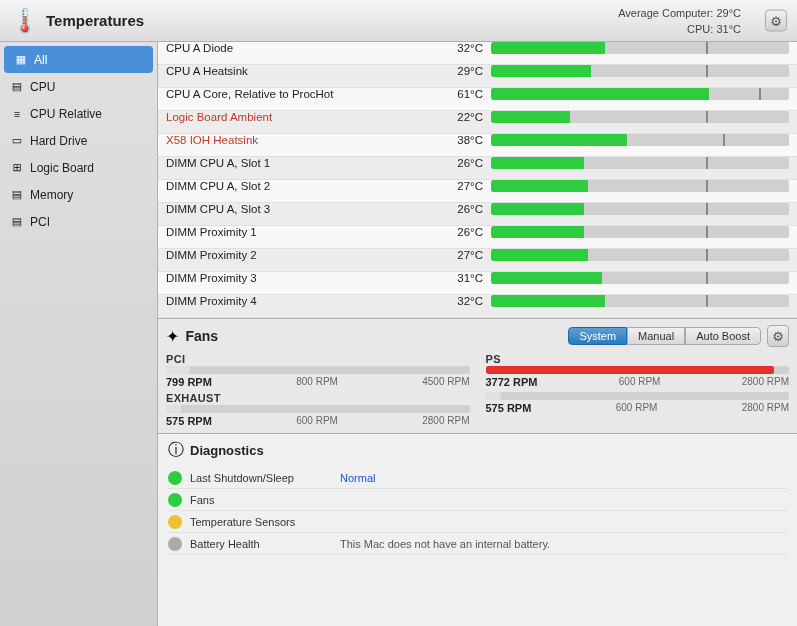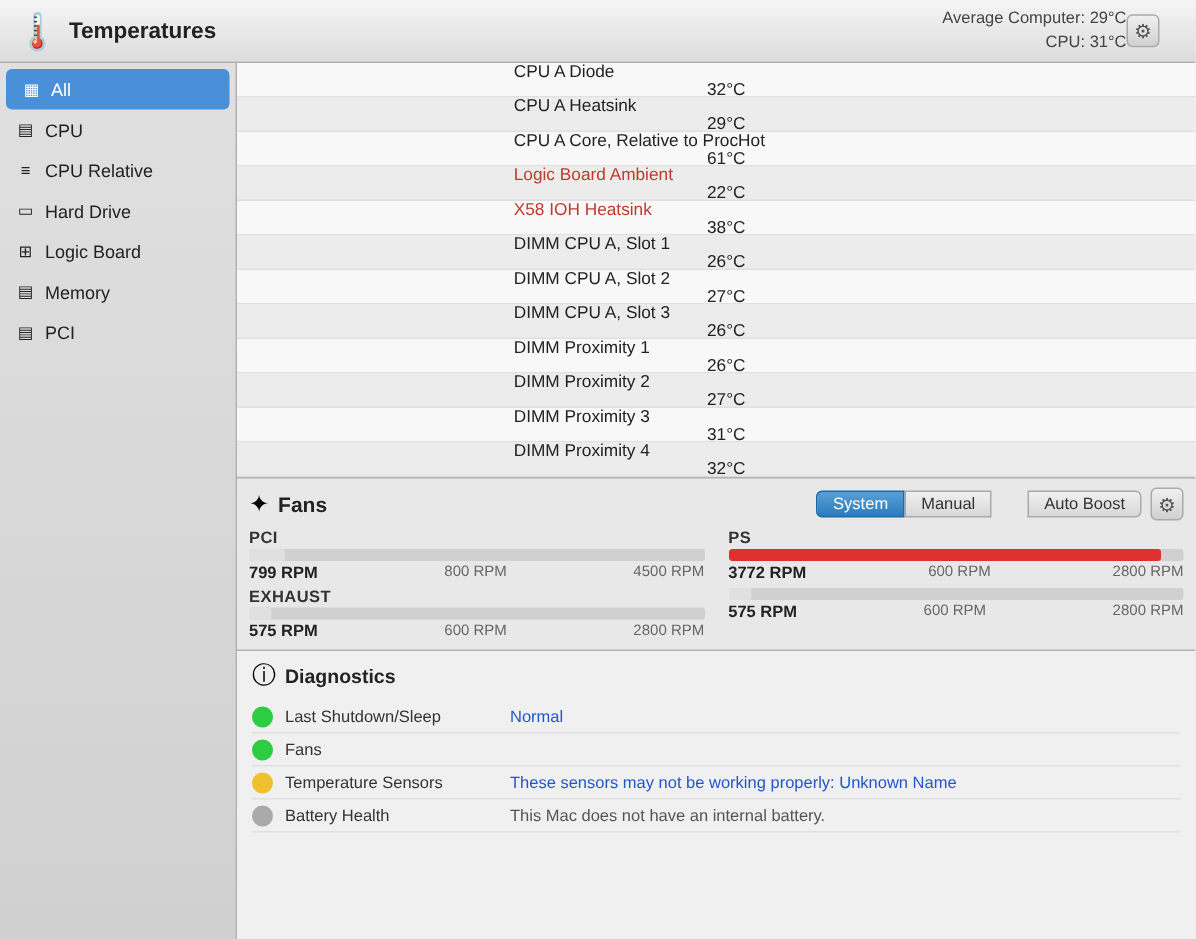--- a/index.html
+++ b/index.html
@@ -27,26 +27,26 @@
       height: 28px;
       margin-right: 8px;
     }
     .top-header-title {
       font-size: 15px;
       font-weight: 600;
       color: #222;
     }
     .top-header-right {
       position: absolute;
-      right: 24px;
+      right: 10px;
       top: 50%;
       transform: translateY(-50%);
       display: flex;
       align-items: center;
-      gap: 0;
+      gap: 24px;
     }
     .top-header-stats {
       font-size: 11px;
       color: #444;
       text-align: right;
       line-height: 1.5;
     }
     .gear-btn {
       width: 22px;
       height: 22px;
@@ -108,25 +108,23 @@
 
     
     .temp-section {
       background: #f5f5f5;
       flex: 0 0 auto;
       overflow-y: auto;
       max-height: 340px;
     }
     .temp-row {
       display: flex;
-      align-items: center;
       border-bottom: 1px solid #e0e0e0;
       height: 23px;
       padding: 0 8px;
-      flex-direction: column;
     }
     .temp-row:nth-child(even) {
       background: #ececec;
     }
     .temp-row:nth-child(odd) {
       background: #f8f8f8;
     }
     .temp-name {
       width: 270px;
       font-size: 11.5px;
@@ -198,21 +196,21 @@
       cursor: pointer;
       color: #333;
       text-align: center;
     }
     .mode-btn.active {
       background: linear-gradient(to bottom, #5a9fd4, #2a7bbf);
       color: white;
       border-color: #1a6aaa;
     }
     .mode-btn:first-child { border-radius: 4px 0 0 4px; }
-    .mode-btn:last-child { border-radius: 0 4px 4px 0; margin-left: 24px; }
+    .mode-btn:last-child { border-radius: 0 4px 4px 0; }
 
     .fans-grid {
       display: grid;
       grid-template-columns: 1fr 1fr;
       gap: 4px 16px;
     }
     .fan-item {
       display: flex;
       flex-direction: column;
       gap: 1px;
@@ -539,21 +537,20 @@
     <span class="diag-key">Last Shutdown/Sleep</span>
     <span class="diag-val normal">Normal</span>
   </div>
           <div class="diag-row">
     <div class="diag-dot green"></div>
     <span class="diag-key">Fans</span>
   </div>
           <div class="diag-row">
     <div class="diag-dot yellow"></div>
     <span class="diag-key">Temperature Sensors</span>
-    <span class="diag-val normal">These sensors may not be working properly: Unknown Name</span>
   </div>
           <div class="diag-row">
     <div class="diag-dot gray"></div>
     <span class="diag-key">Battery Health</span>
     <span class="diag-val gray-text">This Mac does not have an internal battery.</span>
   </div>
         </div>
     </div>
 
   </div>

